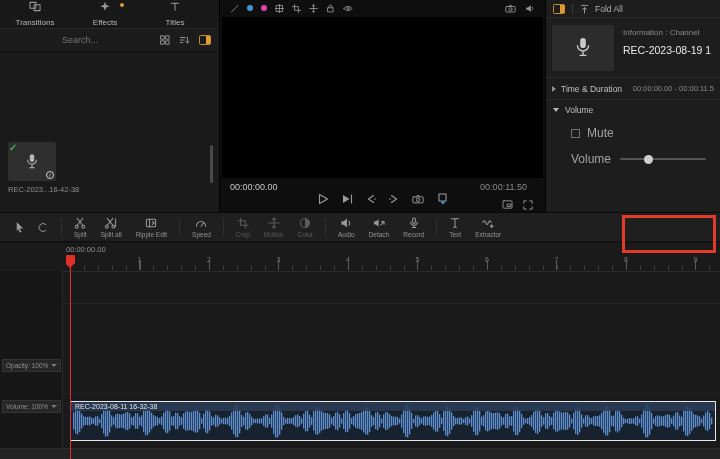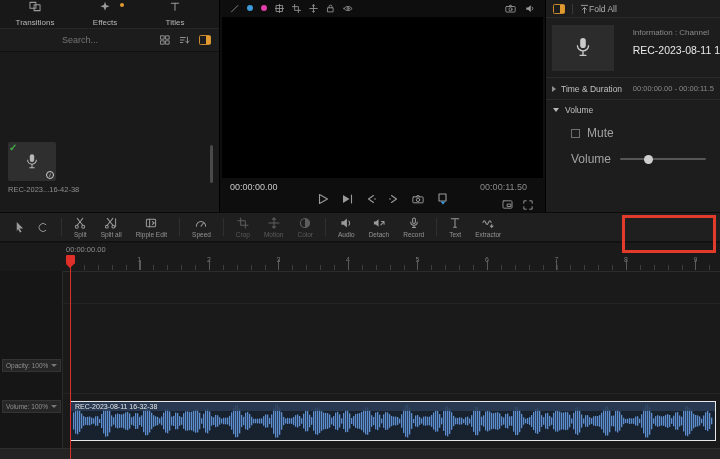--- a/index.html
+++ b/index.html
@@ -35,22 +35,22 @@
   .video { position:absolute; left:2px; top:17px; width:321px; height:161px; background:#000; }
   .cur-time { position:absolute; left:10px; top:182px; font-size:9px; color:#c9c9c9; }
   .duration { position:absolute; right:18px; top:182px; font-size:9px; color:#8a8a8a; }
   .controls { position:absolute; left:0; right:0; top:193px; display:flex; justify-content:center; align-items:center; gap:13px; }
   .corner-icons { position:absolute; right:12px; top:200px; display:flex; gap:10px; }
 
   
   .props { position:absolute; left:545px; top:0; width:175px; height:212px; background:#1d1d1d; border-left:1px solid #000; overflow:hidden; }
   .props-header { height:18px; display:flex; align-items:center; gap:7px; padding:0 7px; border-bottom:1px solid #2a2a2a; }
   .vsep { width:1px; height:10px; background:#3a3a3a; }
-  .fold-all { display:flex; align-items:center; gap:0; font-size:8.5px; color:#b0b0b0; }
-  .info-row { display:flex; gap:9px; padding:7px 0 7px 6px; height:60px; border-bottom:1px solid #2a2a2a;justify-content:space-between; }
+  .fold-all { display:flex; align-items:center; gap:6px; font-size:8.5px; color:#b0b0b0; }
+  .info-row { display:flex; gap:9px; padding:7px 0 7px 6px; height:60px; border-bottom:1px solid #2a2a2a; }
   .props-thumb { width:62px; height:46px; background:#2c2c2c; display:flex; align-items:center; justify-content:center; flex:none; }
   .info-texts { display:flex; flex-direction:column; gap:7px; padding-top:3px; min-width:0; }
   .info-title { font-size:8px; color:#8a8a8a; white-space:nowrap; }
   .info-name { font-size:10.5px; color:#e8e8e8; white-space:nowrap; }
   .prop-row { height:22px; display:flex; align-items:center; gap:5px; padding:0 6px; border-bottom:1px solid #2a2a2a; }
   .tri-r { width:0; height:0; border-left:4px solid #8f8f8f; border-top:3px solid transparent; border-bottom:3px solid transparent; }
   .tri-d { width:0; height:0; border-top:4px solid #b8b8b8; border-left:3px solid transparent; border-right:3px solid transparent; }
   .prop-label { font-size:8.5px; color:#c0c0c0; white-space:nowrap; }
   .prop-value { margin-left:auto; font-size:7.5px; color:#8a8a8a; white-space:nowrap; overflow:hidden; min-width:0; }
   .sect-head { height:20px; display:flex; align-items:center; gap:6px; padding:0 7px; }
@@ -342,21 +342,21 @@
 
     <div class="info-row">
       <div class="props-thumb">
         <svg width="18" height="24" viewBox="0 0 16 20">
             <rect x="5.5" y="1" width="5" height="9" rx="2.5" fill="#c9c9c9"></rect>
             <path d="M3 7.5 a5 5 0 0 0 10 0 M8 12.5 V16 M5 16.5 h6" stroke="#c9c9c9" fill="none" stroke-width="1.2"></path>
           </svg>
       </div>
       <div class="info-texts">
         <div class="info-title">Information : Channel</div>
-        <div class="info-name">REC-2023-08-11 1</div>
+        <div class="info-name">REC-2023-08-19 1</div>
       </div>
     </div>
 
     <div class="prop-row">
       <span class="tri-r"></span>
       <span class="prop-label">Time &amp; Duration</span>
       <span class="prop-value">00:00:00.00 - 00:00:11.5</span>
     </div>
 
     <div class="sect-head">

